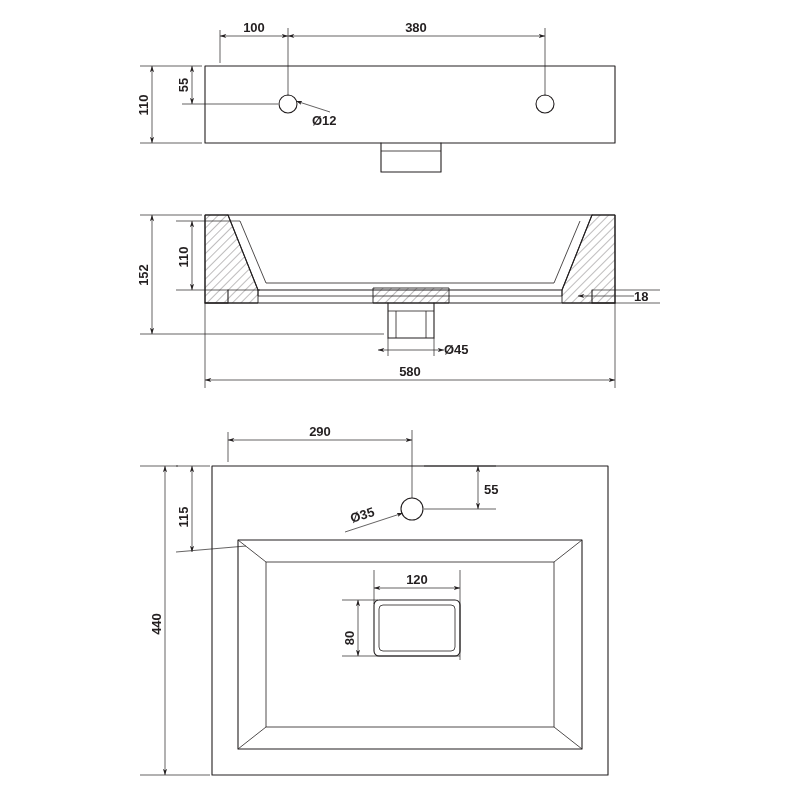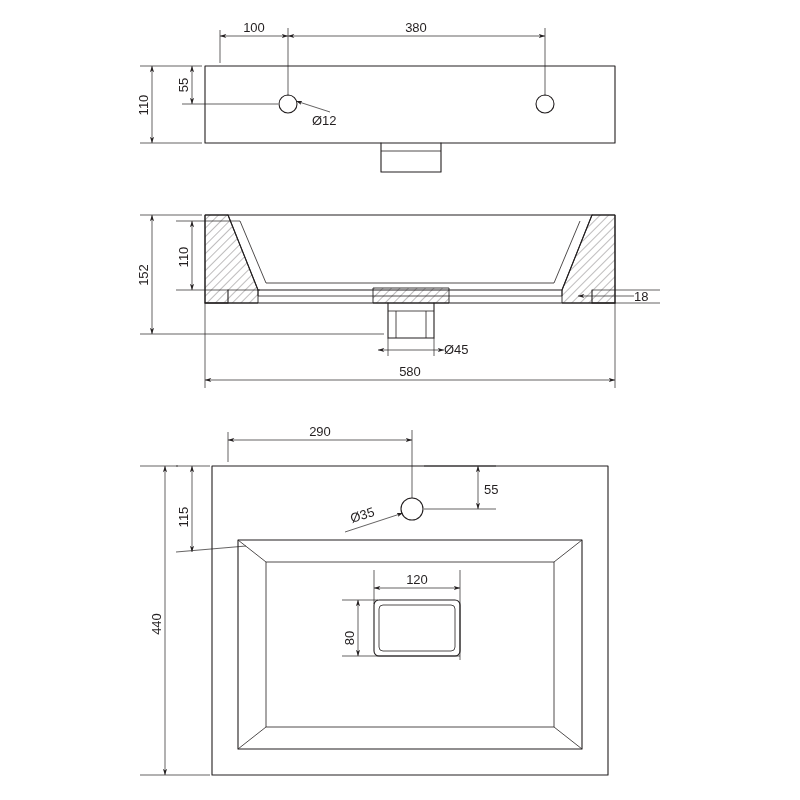--- a/index.html
+++ b/index.html
@@ -11,20 +11,21 @@
     width: 800px;
     height: 800px;
     font-family: "Liberation Sans", sans-serif;
     color: #231f20;
     overflow: hidden;
   }
   #sheet {
     position: relative;
     width: 800px;
     height: 772px;
+    font-weight: bold;
   }
   svg#drawing {
     position: absolute;
     left: 0;
     top: 0;
     width: 800px;
     height: 800px;
   }
   .dimtext {
     font-family: "Liberation Sans", sans-serif;

